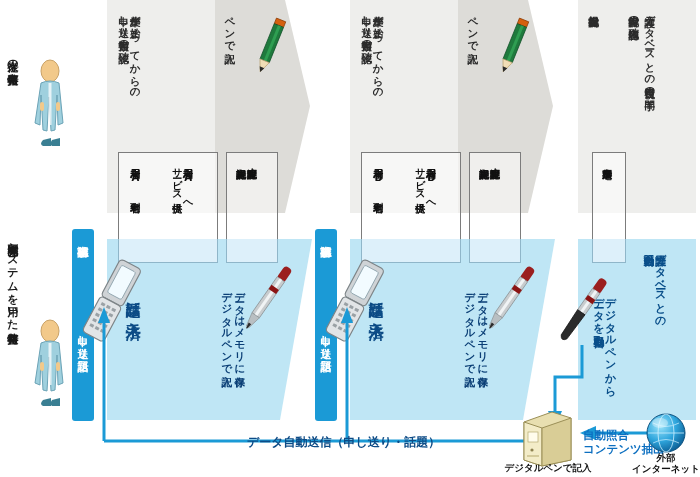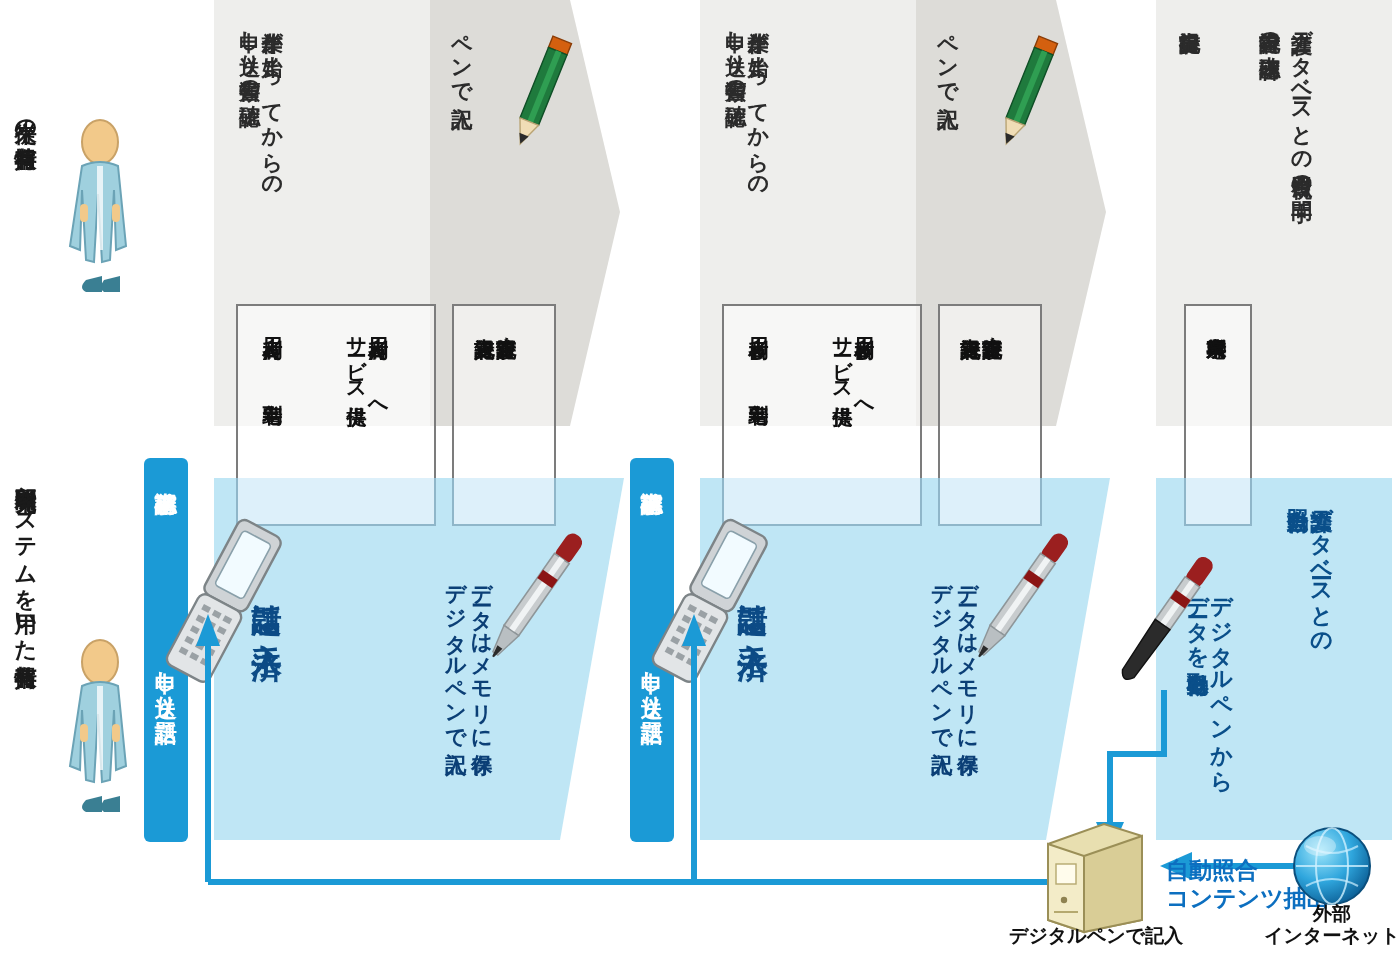--- a/index.html
+++ b/index.html
@@ -364,20 +364,21 @@
     <path class="flow" d="M347 216 L347 96"></path>
     <polygon class="flow-fill" points="347,82 341,98 353,98"></polygon>
 
     <path class="flow" d="M582 120 L582 152 L555 152 L555 188"></path>
     <polygon class="flow-fill" points="555,202 548,186 562,186"></polygon>
 
     <path class="flow" d="M655 208 L592 208"></path>
     <polygon class="flow-fill" points="580,208 596,201 596,215"></polygon>
   </svg>
 
+  <div class="abs bottom-label" style="left:247px;top:434px;">データ自動送信（申し送り・話題）</div>
 
   <svg class="abs" style="left:518px;top:408px;" width="60" height="60">
     <polygon points="6,14 34,4 53,10 53,52 24,58 6,52" fill="#e8dfb0" stroke="#9b8f57" stroke-width="1"></polygon>
     <polygon points="6,14 24,20 24,58 6,52" fill="#f3ecc8" stroke="#9b8f57" stroke-width="1"></polygon>
     <polygon points="24,20 53,10 53,52 24,58" fill="#d9cd96" stroke="#9b8f57" stroke-width="1"></polygon>
     <rect x="10" y="24" width="10" height="10" fill="#fffcec" stroke="#b5a96f" stroke-width="0.7"></rect>
     <circle cx="14" cy="42" r="1.6" fill="#8e8251"></circle>
     <line x1="9" y1="48" x2="21" y2="48" stroke="#b5a96f" stroke-width="1"></line>
   </svg>
   <div class="abs cap-small" style="left:498px;top:462px;width:100px;">デジタルペンで記入</div>

